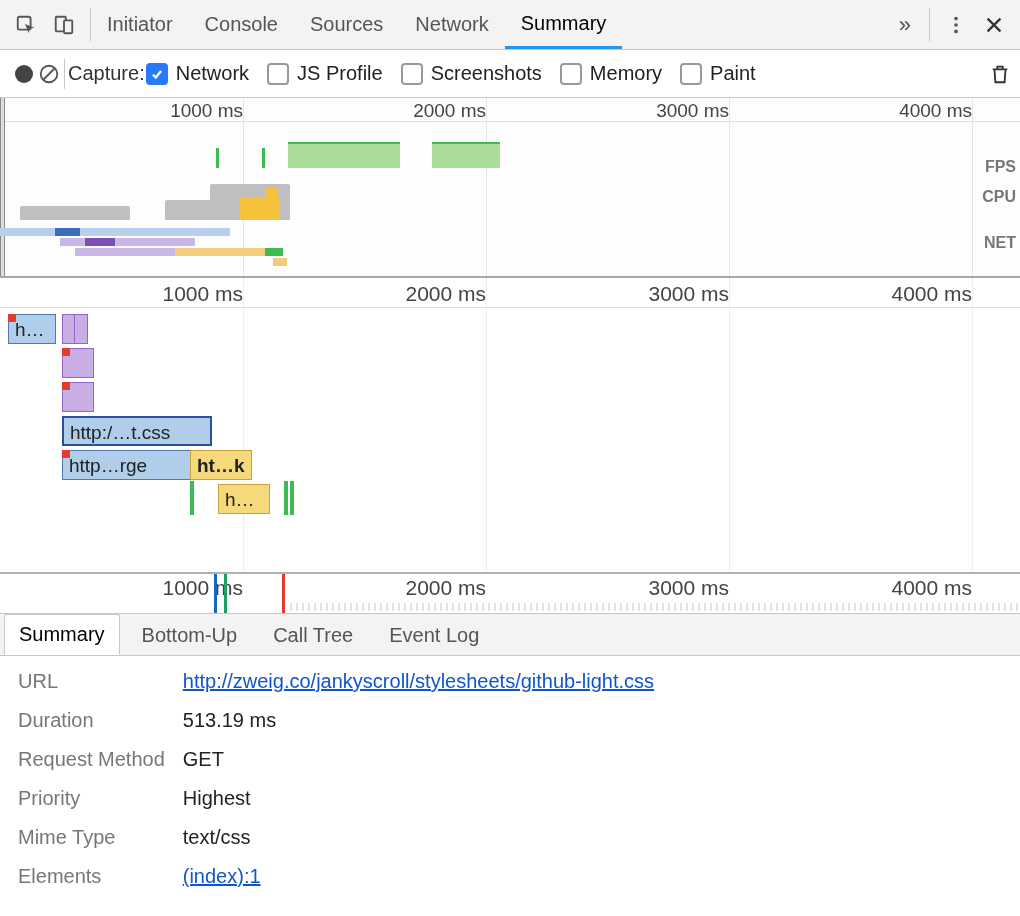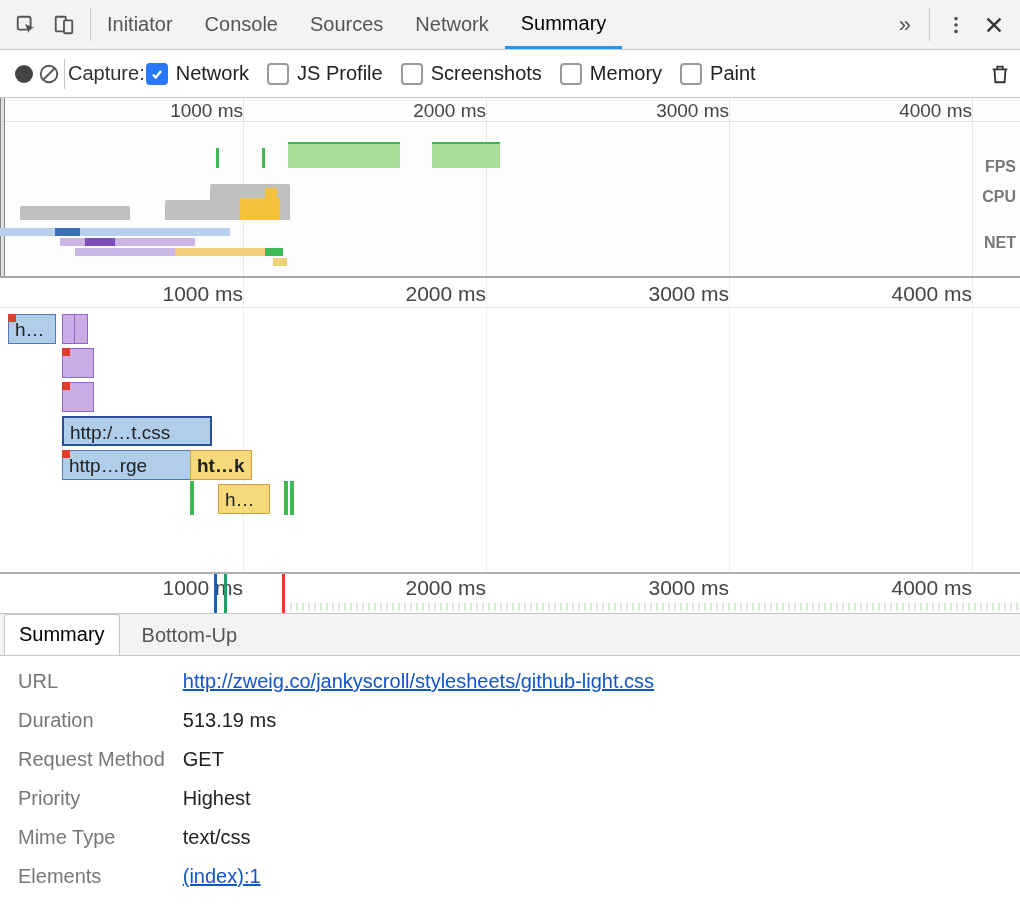--- a/index.html
+++ b/index.html
@@ -461,20 +461,22 @@
     </div>
   <div class="mini-marker" style="left:214px;background:#1565c0"></div>
   <div class="mini-marker" style="left:224px;background:#1aa260"></div>
   <div class="mini-marker" style="left:282px;background:#e33b2e"></div>
   <div class="mini-tickgrid"></div>
 </div>
 
 <div class="detail-tabs" id="detail-tabs">
     <div class="dtab active">Summary</div>
     <div class="dtab">Bottom-Up</div>
+    <div class="dtab">Call Tree</div>
+    <div class="dtab">Event Log</div>
   </div>
 
 <div class="summary">
   <span class="k">URL</span>
   <a href="#">http://zweig.co/jankyscroll/stylesheets/github-light.css</a>
   <span class="k">Duration</span>
   <span>513.19 ms</span>
   <span class="k">Request Method</span>
   <span>GET</span>
   <span class="k">Priority</span>

